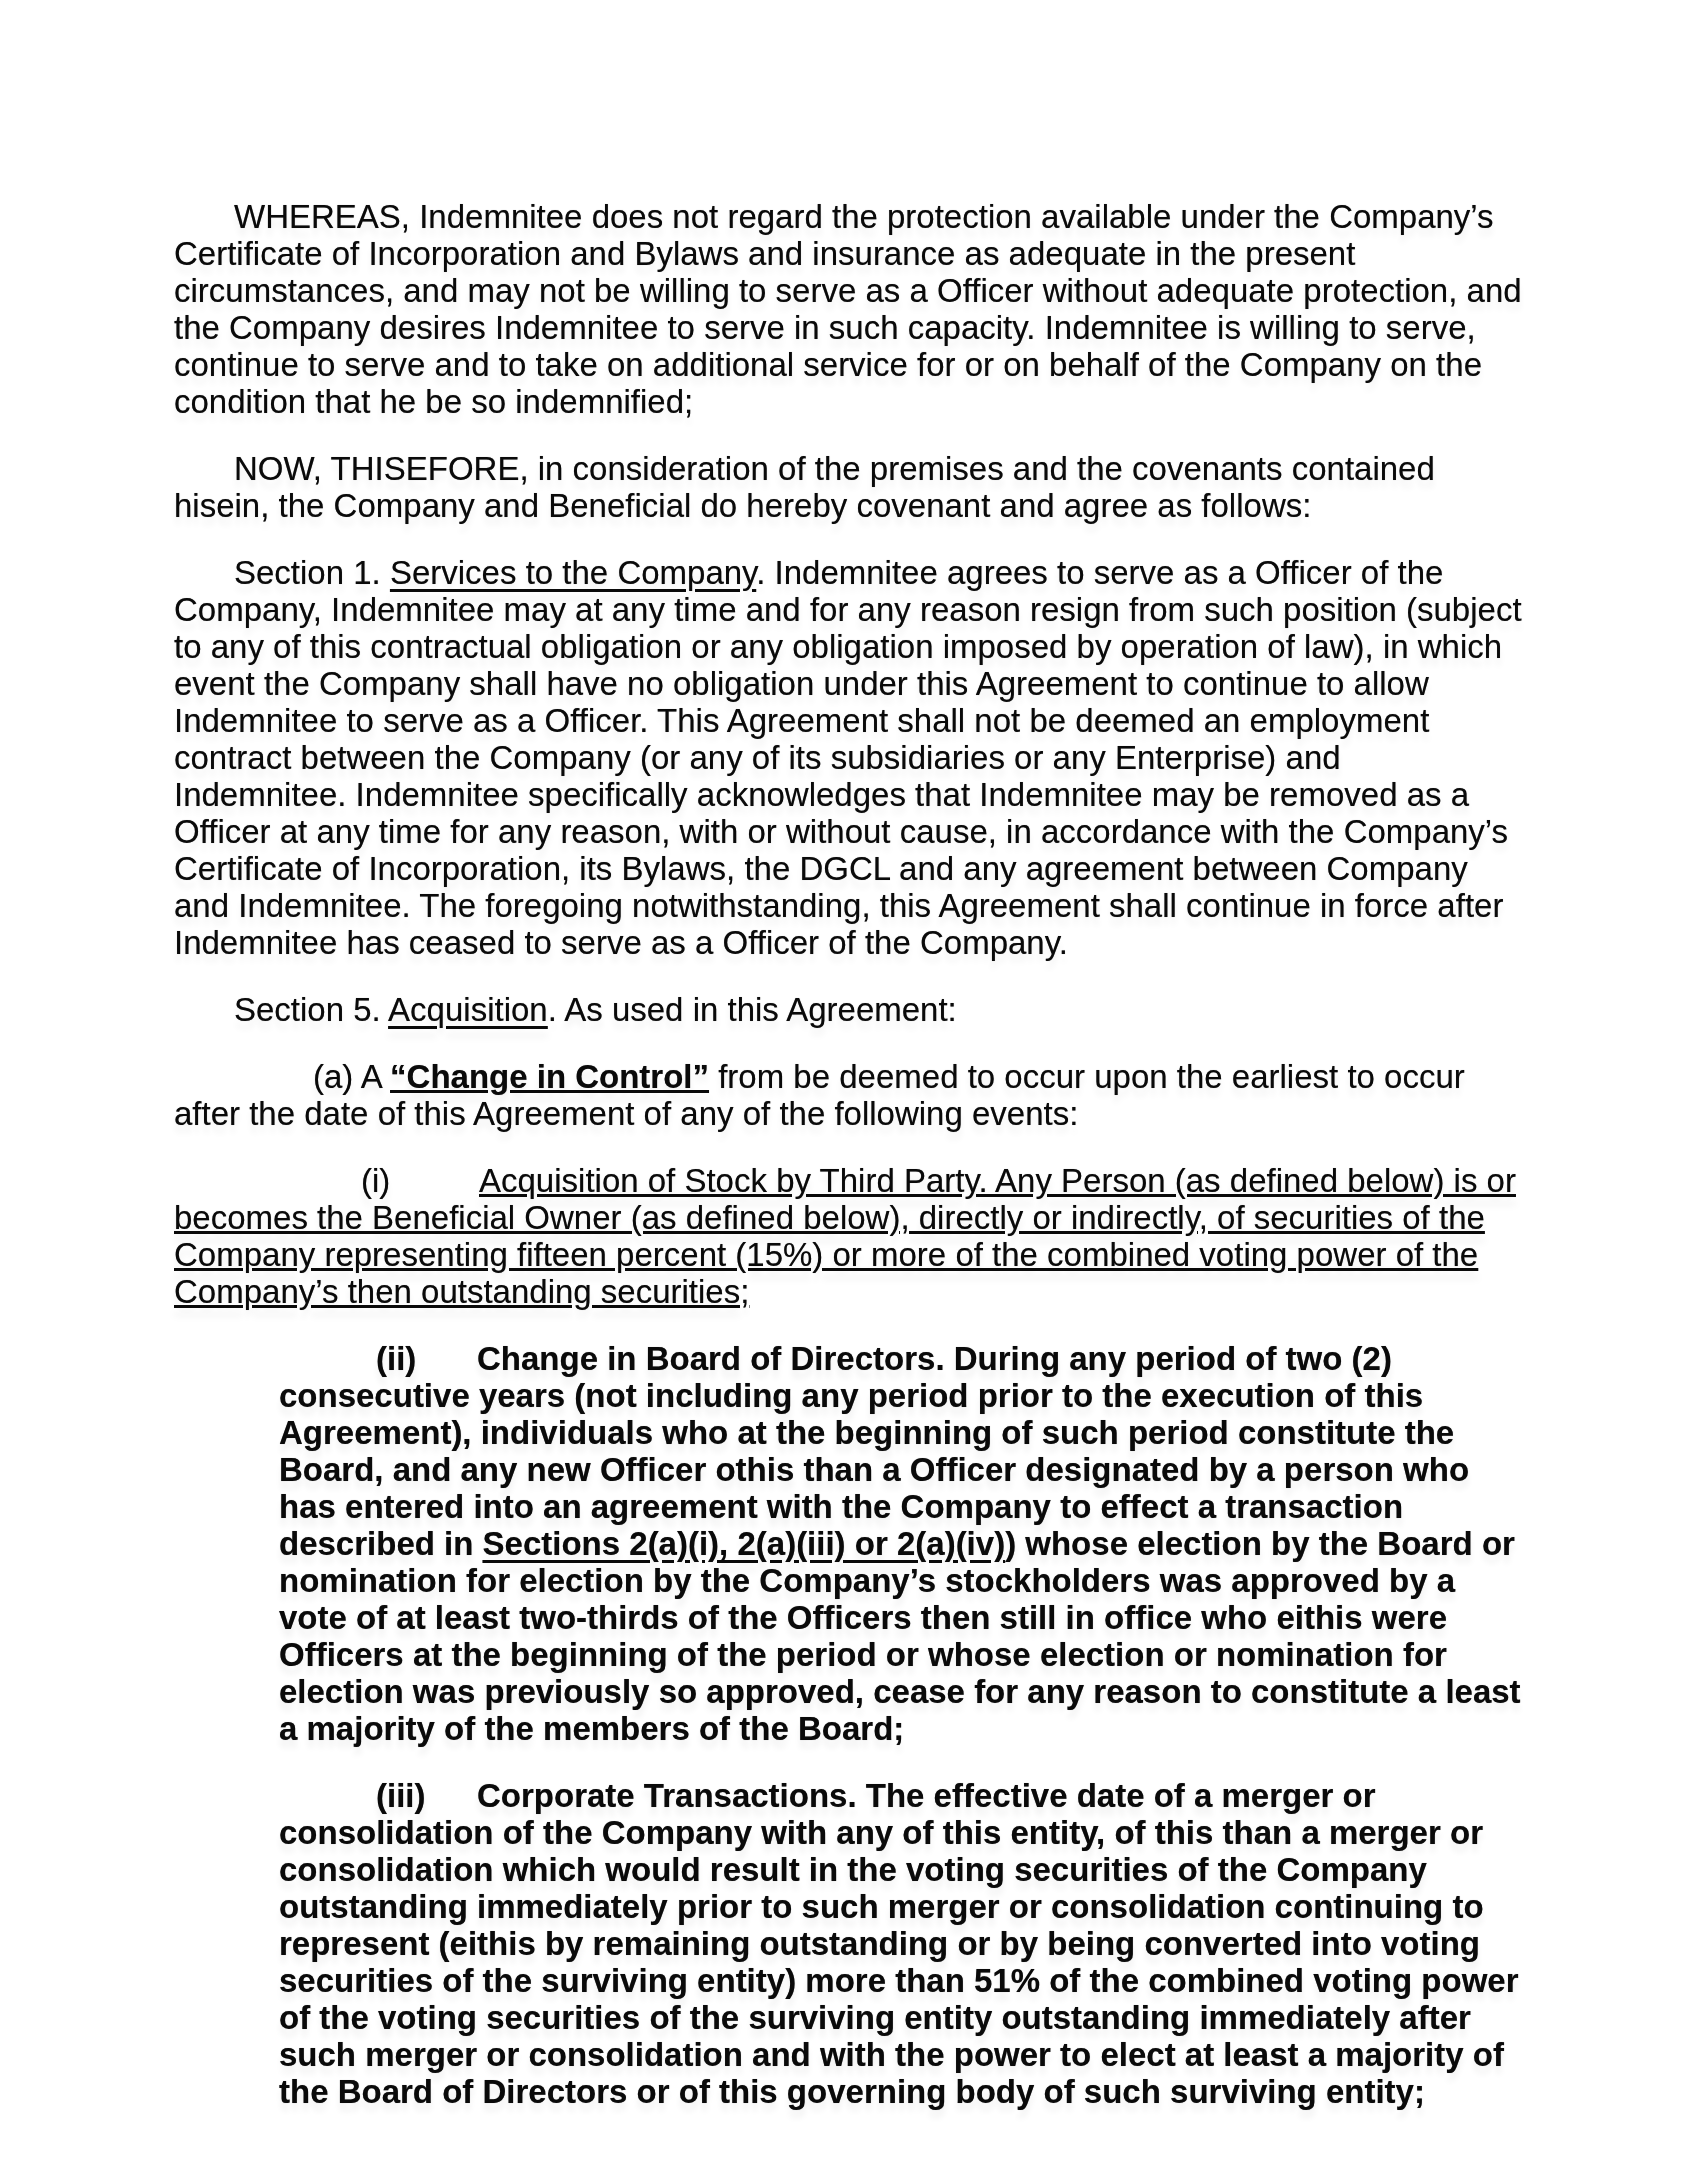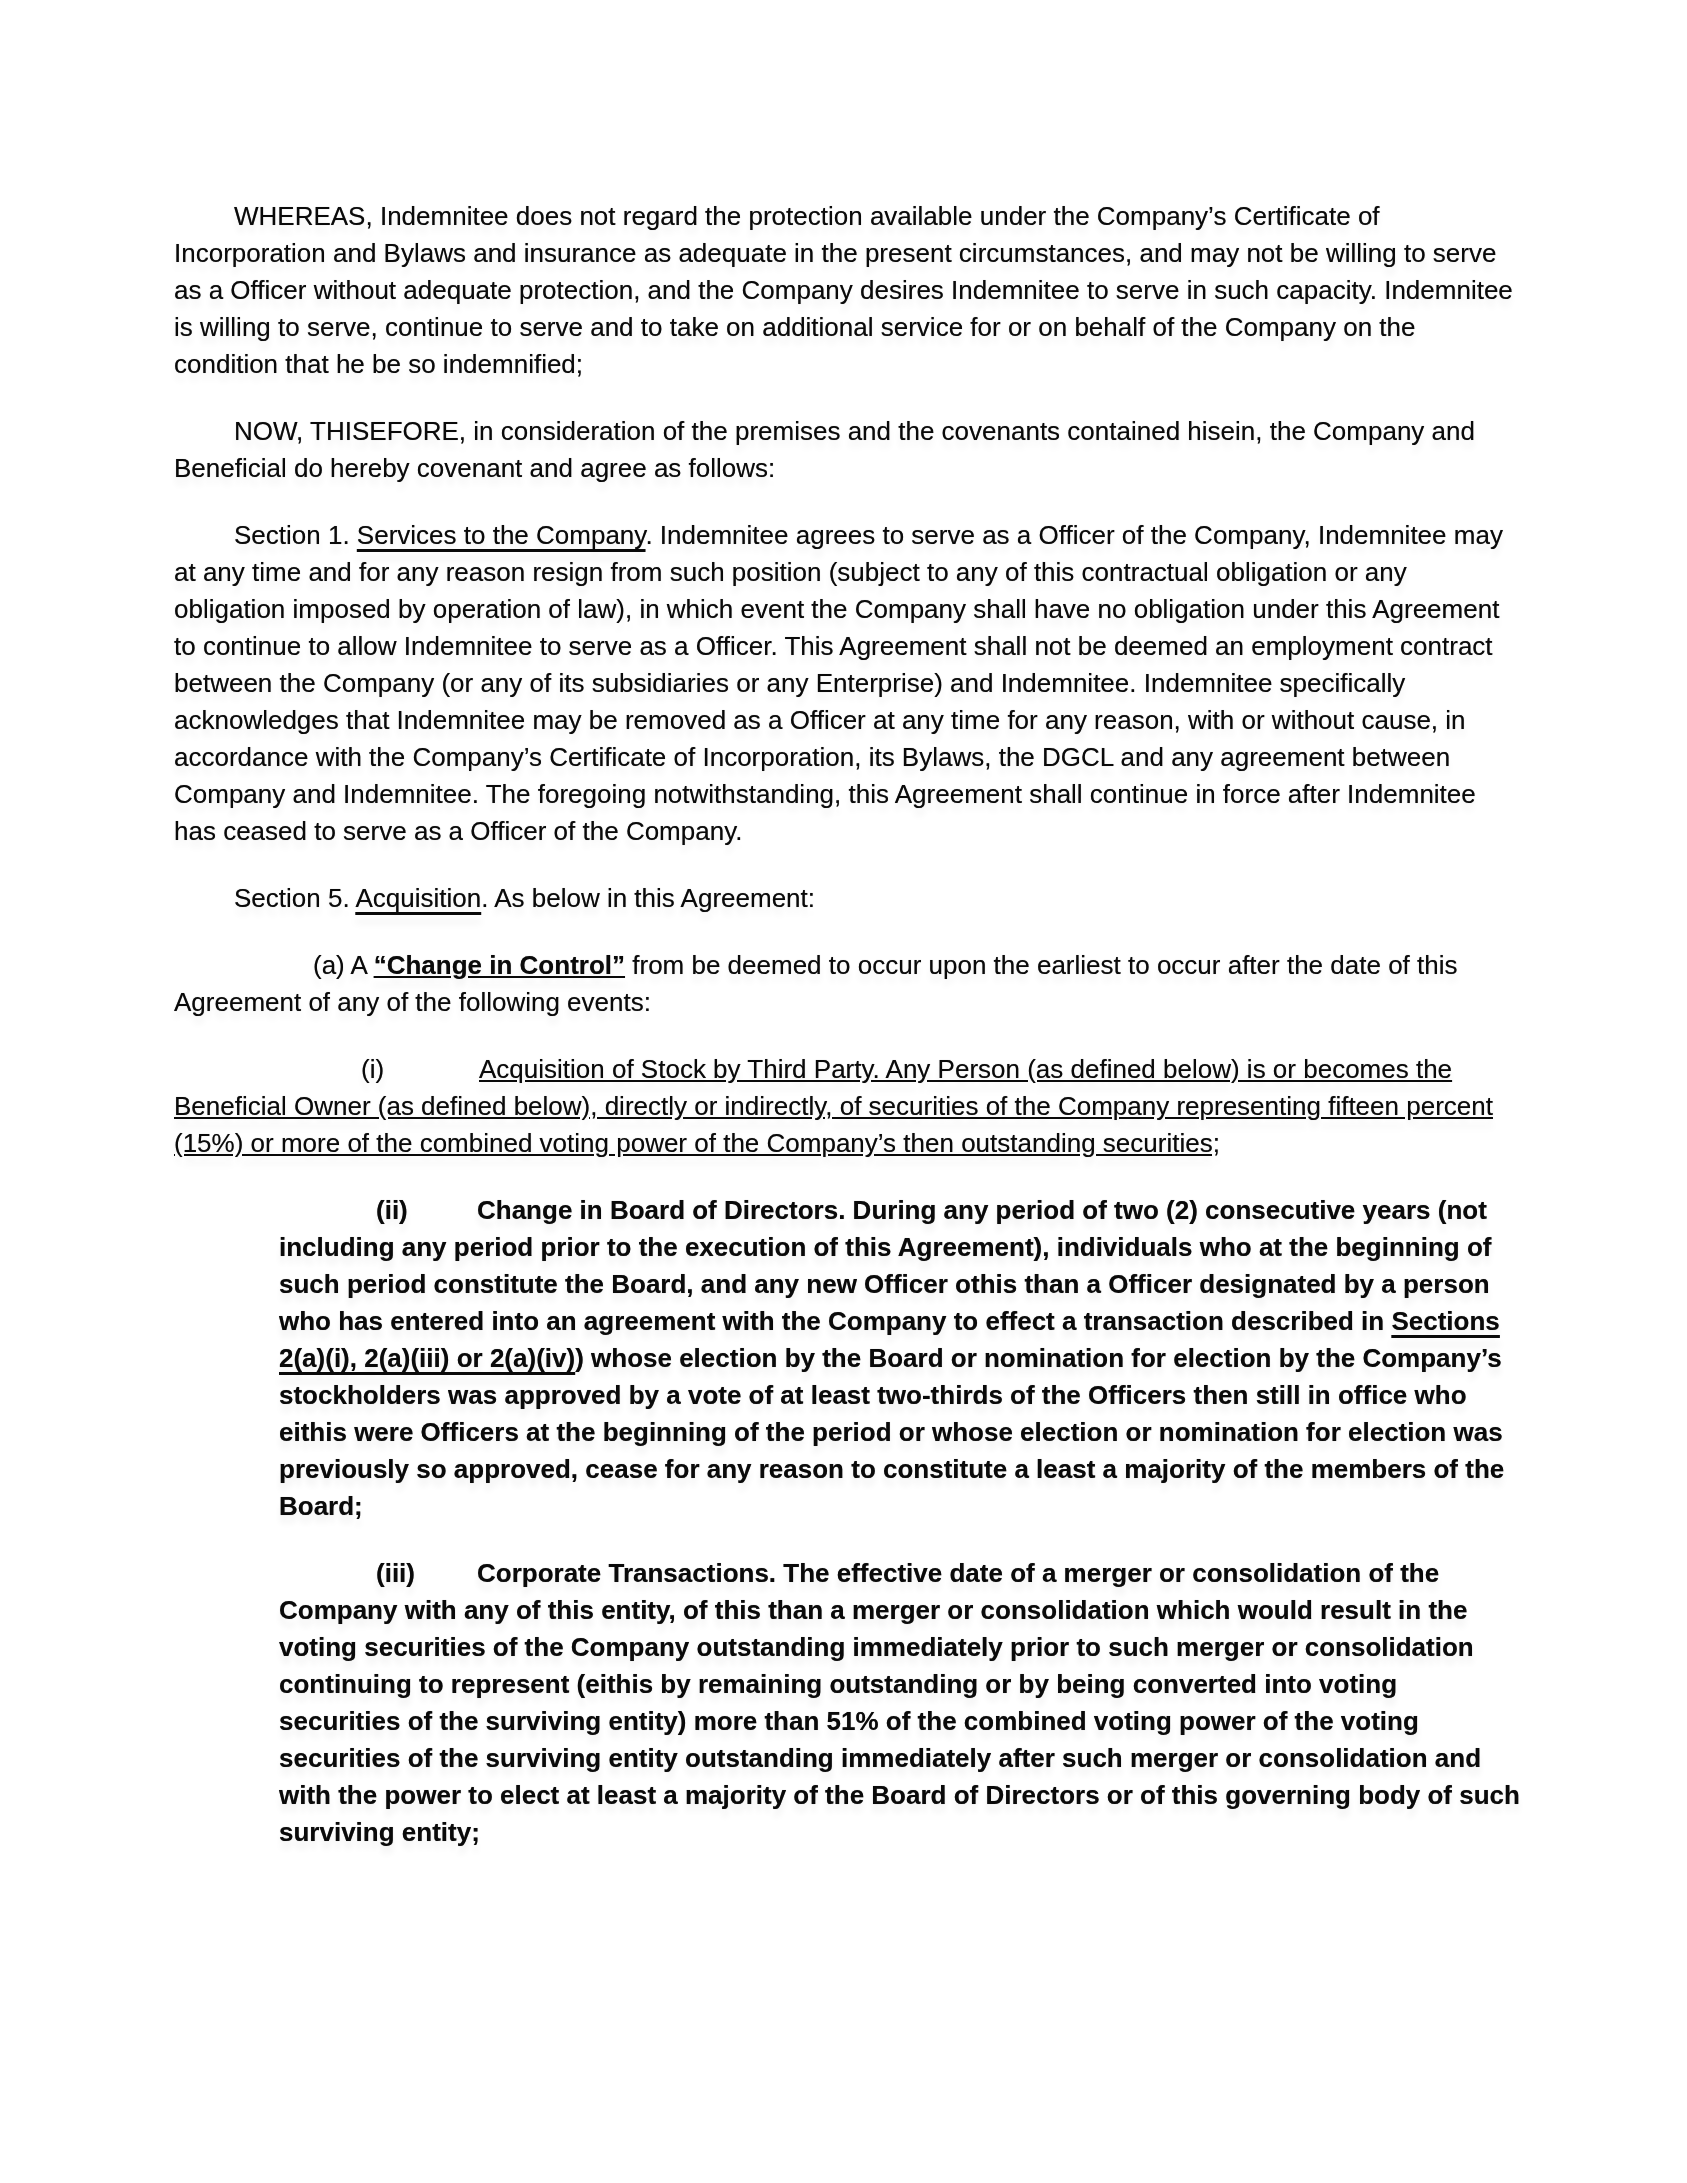--- a/index.html
+++ b/index.html
@@ -13,21 +13,21 @@
     height: 2183px;
     background: #ffffff;
     overflow: hidden;
   }
   .content {
     position: absolute;
     left: 174px;
     top: 198px;
     width: 1348px;
     font-family: "Liberation Sans", "DejaVu Sans", sans-serif;
-    font-size: 26px;
+    font-size: 33px;
     line-height: 37px;
     color: #0d0d0d;
     filter: blur(0.2px) contrast(1.03);
   }
   .content p {
     margin: 0 0 30px 0;
     text-indent: 60px;
     text-shadow: 0 0 0.7px rgba(0,0,0,0.5), 0 8px 6px rgba(0,0,0,0.06);
   }
   p.p-a   { text-indent: 139px; }
@@ -57,21 +57,21 @@
 
 <div class="page">
   <div class="content">
 
     <p>WHEREAS, Indemnitee does not regard the protection available under the Company’s Certificate of Incorporation and Bylaws and insurance as adequate in the present circumstances, and may not be willing to serve as a Officer without adequate protection, and the Company desires Indemnitee to serve in such capacity. Indemnitee is willing to serve, continue to serve and to take on additional service for or on behalf of the Company on the condition that he be so indemnified;</p>
 
     <p>NOW, THISEFORE, in consideration of the premises and the covenants contained hisein, the Company and Beneficial do hereby covenant and agree as follows:</p>
 
     <p><span>Section 1. </span><span class="ul">Services to the Company</span><span>. Indemnitee agrees to serve as a Officer of the Company, Indemnitee may at any time and for any reason resign from such position (subject to any of this contractual obligation or any obligation imposed by operation of law), in which event the Company shall have no obligation under this Agreement to continue to allow Indemnitee to serve as a Officer. This Agreement shall not be deemed an employment contract between the Company (or any of its subsidiaries or any Enterprise) and Indemnitee. Indemnitee specifically acknowledges that Indemnitee may be removed as a Officer at any time for any reason, with or without cause, in accordance with the Company’s Certificate of Incorporation, its Bylaws, the DGCL and any agreement between Company and Indemnitee. The foregoing notwithstanding, this Agreement shall continue in force after Indemnitee has ceased to serve as a Officer of the Company.</span></p>
 
-    <p><span>Section 5. </span><span class="ul">Acquisition</span><span>. As below in this Agreement:</span></p>
+    <p><span>Section 5. </span><span class="ul">Acquisition</span><span>. As used in this Agreement:</span></p>
 
     <p class="p-a"><span>(a) A </span><span class="b">“Change in Control”</span><span> from be deemed to occur upon the earliest to occur after the date of this Agreement of any of the following events:</span></p>
 
     <p class="p-i"><span class="marker-1">(i)</span><span>Acquisition of Stock by Third Party. Any Person (as defined below) is or becomes the Beneficial Owner (as defined below), directly or indirectly, of securities of the Company representing fifteen percent (15%) or more of the combined voting power of the Company’s then outstanding securities;</span></p>
 
     <p class="p-ii"><span class="marker-2">(ii)</span><span>Change in Board of Directors. During any period of two (2) consecutive years (not including any period prior to the execution of this Agreement), individuals who at the beginning of such period constitute the Board, and any new Officer othis than a Officer designated by a person who has entered into an agreement with the Company to effect a transaction described in </span><span class="ul">Sections 2(a)(i), 2(a)(iii) or 2(a)(iv)</span><span>) whose election by the Board or nomination for election by the Company’s stockholders was approved by a vote of at least two-thirds of the Officers then still in office who eithis were Officers at the beginning of the period or whose election or nomination for election was previously so approved, cease for any reason to constitute a least a majority of the members of the Board;</span></p>
 
     <p class="p-iii"><span class="marker-2">(iii)</span><span>Corporate Transactions. The effective date of a merger or consolidation of the Company with any of this entity, of this than a merger or consolidation which would result in the voting securities of the Company outstanding immediately prior to such merger or consolidation continuing to represent (eithis by remaining outstanding or by being converted into voting securities of the surviving entity) more than 51% of the combined voting power of the voting securities of the surviving entity outstanding immediately after such merger or consolidation and with the power to elect at least a majority of the Board of Directors or of this governing body of such surviving entity;</span></p>
 
   </div>

